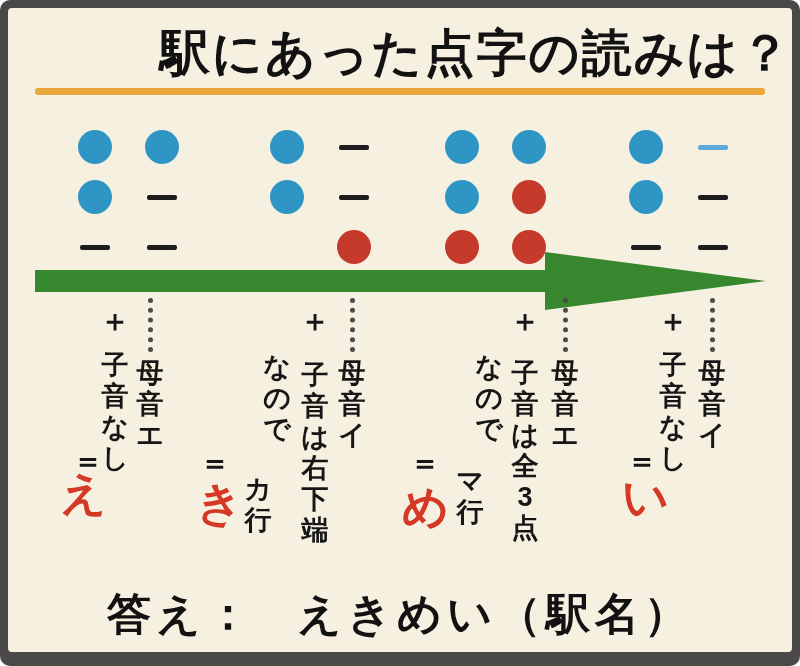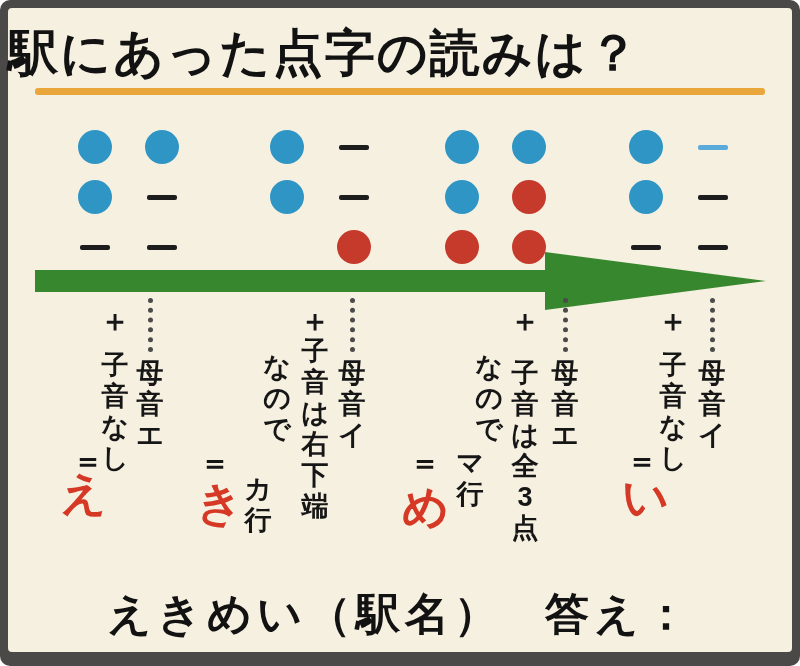--- a/index.html
+++ b/index.html
@@ -5,21 +5,21 @@
   html, body { margin: 0; padding: 0; background: #ffffff; }
   body { font-family: "Liberation Sans", sans-serif; }
 
   .frame  { position: relative; width: 800px; height: 666px;
             background: var(--frame, #4a4948); border-radius: 10px; overflow: hidden; }
   .canvas { position: absolute; left: 8px; top: 8px; width: 784px; height: 644px;
             background: var(--background, #f6f0e0); border-radius: 4px; }
 
   .abs { position: absolute; }
 
-  .title { left: 0; right: 0; top: 18px; text-align: left;
+  .title { left: 0; right: 0; top: 18px; text-align: right;
            font-size: 50px; font-weight: bold; color: #121212; letter-spacing: 2px; line-height: 1.1; }
   .rule  { left: 27px; top: 80px; width: 730px; height: 7px; border-radius: 3px;
            background: var(--rule-orange, #e9a63b); }
 
   .cell { display: grid; grid-template-columns: 34px 34px; grid-template-rows: 34px 34px 34px;
           column-gap: 33px; row-gap: 16px; }
   .slot { display: flex; align-items: center; justify-content: center; }
   .dot  { width: 34px; height: 34px; border-radius: 50%; }
   .dash { width: 30px; height: 5px; border-radius: 2px; }
 
@@ -135,46 +135,46 @@
       <div class="abs sym" style="left:92px;top:298px">＋</div>
       <div class="abs vcol" style="left:92px;top:342px">子音なし</div>
       <div class="abs sym" style="left:65px;top:438px">＝</div>
       <div class="abs result" style="left:52px;top:462px">え</div>
     </div>
 
     <div>
       <div class="abs dotline" style="left:342px;top:290px"></div>
       <div class="abs vcol" style="left:329px;top:350px">母音イ</div>
       <div class="abs sym" style="left:292px;top:298px">＋</div>
-      <div class="abs vcol" style="left:292px;top:328px">子音は右下端</div>
+      <div class="abs vcol" style="left:292px;top:352px">子音は右下端</div>
       <div class="abs vcol" style="left:254px;top:344px">なので</div>
       <div class="abs vcol" style="left:235px;top:466px">カ行</div>
       <div class="abs sym" style="left:192px;top:440px">＝</div>
       <div class="abs result" style="left:188px;top:472px">き</div>
     </div>
 
     <div>
       <div class="abs dotline" style="left:555px;top:290px"></div>
       <div class="abs vcol" style="left:542px;top:350px">母音エ</div>
       <div class="abs sym" style="left:502px;top:298px">＋</div>
       <div class="abs vcol" style="left:502px;top:350px">子音は全3点</div>
       <div class="abs vcol" style="left:466px;top:344px">なので</div>
-      <div class="abs vcol" style="left:447px;top:440px">マ行</div>
+      <div class="abs vcol" style="left:447px;top:458px">マ行</div>
       <div class="abs sym" style="left:402px;top:440px">＝</div>
       <div class="abs result" style="left:394px;top:476px">め</div>
     </div>
 
     <div>
       <div class="abs dotline" style="left:702px;top:290px"></div>
       <div class="abs vcol" style="left:689px;top:350px">母音イ</div>
       <div class="abs sym" style="left:650px;top:298px">＋</div>
       <div class="abs vcol" style="left:650px;top:342px">子音なし</div>
       <div class="abs sym" style="left:619px;top:438px">＝</div>
       <div class="abs result" style="left:614px;top:466px">い</div>
     </div>
 
     <div class="abs answer">
+      <span class="t">答え：</span>
       <span class="t">えきめい（駅名）</span>
-      <span class="t">答え：</span>
     </div>
 
   </div>
 </div>
 
 </body></html>

